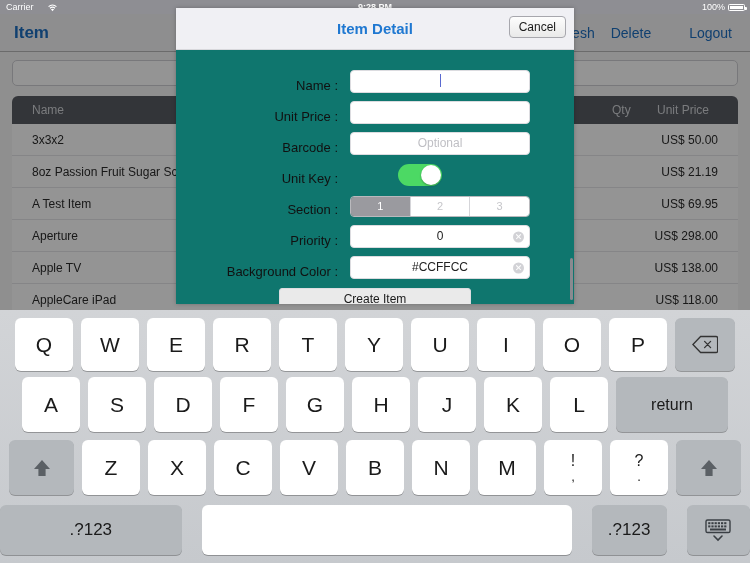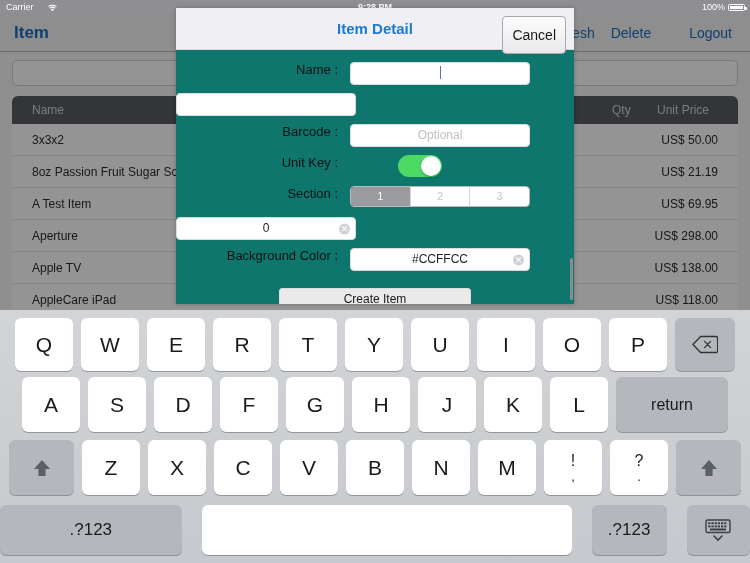--- a/index.html
+++ b/index.html
@@ -78,24 +78,24 @@
   }
   .modal-head {
     position: relative; height: 42px; background: #f0f0f4;
     border-bottom: 1px solid #d8d8dc; display: flex; align-items: center; justify-content: center;
   }
   .modal-title { color: #1f78d1; font-size: 15px; font-weight: bold; }
   .cancel-btn {
     position: absolute; right: 8px; top: 8px;
     background: linear-gradient(#fdfdfd,#e9e9e9);
     border: 1px solid #a7a7ad; border-radius: 4px;
-    font-size: 14px; color: #1a1a1a; padding: 10px 9px;
+    font-size: 12px; color: #1a1a1a; padding: 3px 9px;
   }
   .form { position: relative; padding-top: 12px; }
-  .frow { display: flex; align-items: flex-start; height: 31px; margin-bottom: 0; }
+  .frow { display: flex; align-items: flex-end; height: 31px; margin-bottom: 0; }
   .flabel {
     width: 174px; text-align: right; padding-right: 12px;
     font-size: 13px; color: #111;
   }
   .fctl { width: 180px; position: relative; }
   .tinput {
     width: 180px; height: 23px; background: #ffffff;
     border: 1px solid #dcdce0; border-radius: 4px;
     font-size: 12px; color: #222; text-align: center; line-height: 21px;
     position: relative;
@@ -265,20 +265,21 @@
     <div class="form">
 
       <div class="frow">
         <div class="flabel">Name :</div>
         <div class="fctl">
           <div class="tinput"><span class="caret"></span></div>
         </div>
       </div>
 
       <div class="frow">
+        <div class="flabel">Unit Price :</div>
         <div class="fctl">
           <div class="tinput"></div>
         </div>
       </div>
 
       <div class="frow">
         <div class="flabel">Barcode :</div>
         <div class="fctl">
           <div class="tinput ph">Optional</div>
         </div>
@@ -298,20 +299,21 @@
         <div class="fctl">
           <div class="seg">
             <div class="on">1</div>
             <div>2</div>
             <div>3</div>
           </div>
         </div>
       </div>
 
       <div class="frow">
+        <div class="flabel">Priority :</div>
         <div class="fctl">
           <div class="tinput">0</div>
           <div class="clearx">✕</div>
         </div>
       </div>
 
       <div class="frow">
         <div class="flabel">Background Color :</div>
         <div class="fctl">
           <div class="tinput">#CCFFCC</div>

